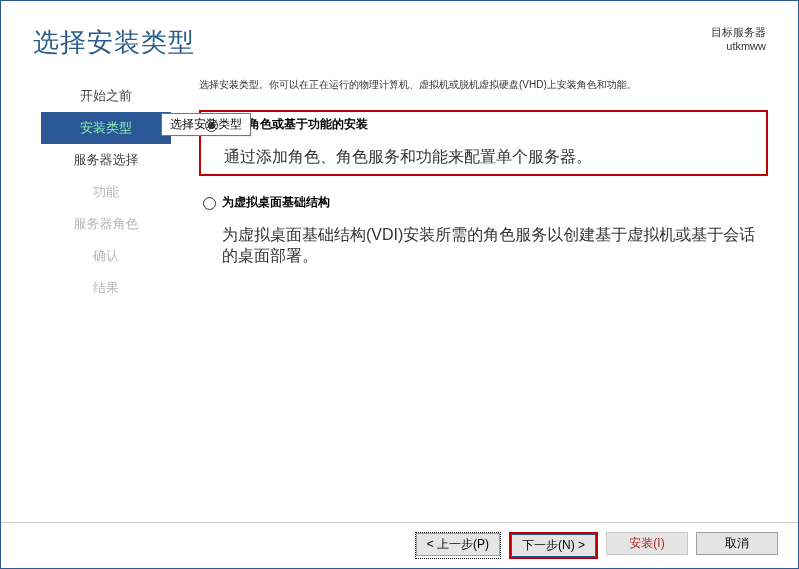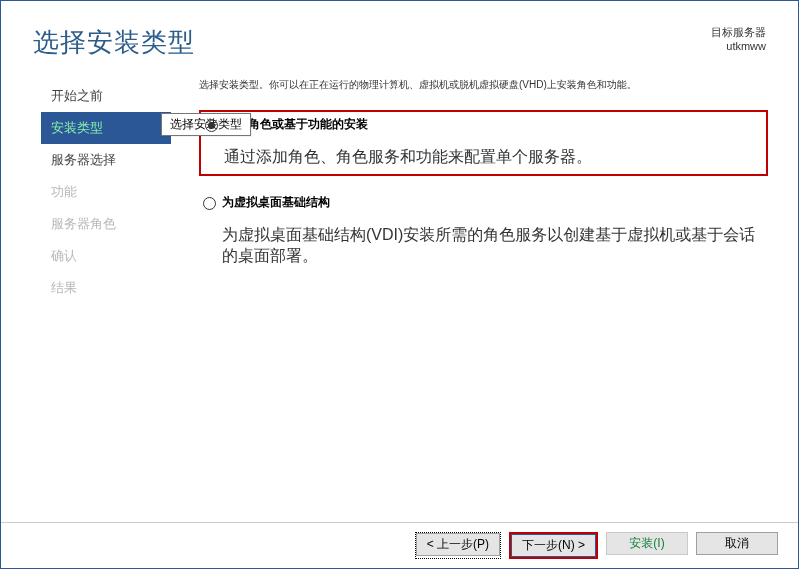--- a/index.html
+++ b/index.html
@@ -13,21 +13,21 @@
     .tbtn.min { background: #c6c6c6; color: #000; }
     .tbtn.max { background: #c6c6c6; color: #000; }
     .tbtn.close { background: #c75050; color: #000; width: 46px; font-weight: bold; }
 
     .header-area { padding: 24px 32px 18px 32px; display: flex; justify-content: space-between; align-items: flex-start; }
     .page-title { color: #2b5c8a; font-size: 26px; font-weight: 400; letter-spacing: 1px; }
     .target-server { text-align: right; font-size: 11px; color: #333; }
     .target-server .lbl { color: #333; }
 
     .body-area { flex: 1; display: flex; padding: 0 18px 0 40px; position: relative; }
-    .sidebar { width: 130px; padding-top: 2px; position: relative; }
+    .sidebar { width: 130px; padding-top: 2px; position: relative; text-align: center; }
     .step { font-size: 13px; padding: 7px 10px; color: #444; white-space: nowrap; }
     .step.active { background: #2b5797; color: #86efac; }
     .step.disabled { color: #b8b8b8; }
 
     .tooltip { position: absolute; left: 120px; top: 35px; background: #fff; border: 1px solid #767676; padding: 2px 8px; font-size: 12px; white-space: nowrap; box-shadow: 1px 1px 0 rgba(0,0,0,0.05); }
 
     .main { flex: 1; padding: 0 12px 0 28px; }
     .intro { font-size: 10px; color: #333; margin-bottom: 18px; }
     .opt-group { margin-bottom: 14px; padding: 4px 8px 6px 4px; }
     .opt-group.highlight { border: 2px solid #c00000; }
@@ -35,21 +35,21 @@
     .radio { width: 13px; height: 13px; border: 1px solid #333; border-radius: 50%; margin-top: 3px; margin-right: 6px; flex-shrink: 0; position: relative; }
     .radio.checked::after { content: ""; position: absolute; width: 7px; height: 7px; background: #333; border-radius: 50%; top: 2px; left: 2px; }
     .opt-text strong { font-size: 12px; font-weight: bold; color: #000; display: block; }
     .opt-text .desc { font-size: 16px; color: #333; margin-top: 14px; }
 
     .footer { border-top: 1px solid #ccc; padding: 9px 20px; display: flex; justify-content: flex-end; gap: 8px; }
     .btn { min-width: 82px; height: 23px; font-size: 12px; background: #e5e5e5; border: 1px solid #a0a0a0; display: inline-flex; align-items: center; justify-content: center; padding: 0 10px; }
     .btn-wrap { border: 1px dotted #000; padding: 0; }
     .btn-next-wrap { border: 2px solid #c00000; padding: 0; }
     .btn-next-wrap .btn { border: 1px solid #2b5797; }
-    .btn-disabled { color: #15803d; border-color: #c9c9c9; }
+    .btn-disabled { color: #b91c1c; border-color: #c9c9c9; }
   </style>
 </head>
 <body>
 
 <div class="window">
 
 
   <div class="header-area">
     <div class="page-title">选择安装类型</div>
     <div class="target-server">

